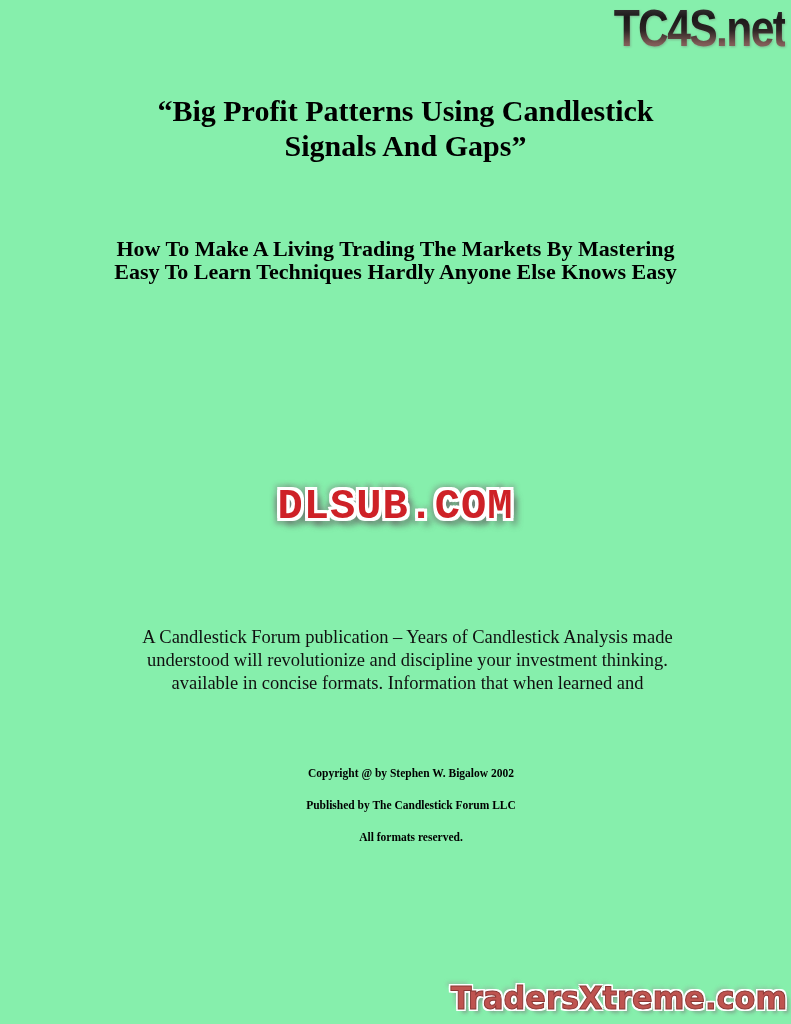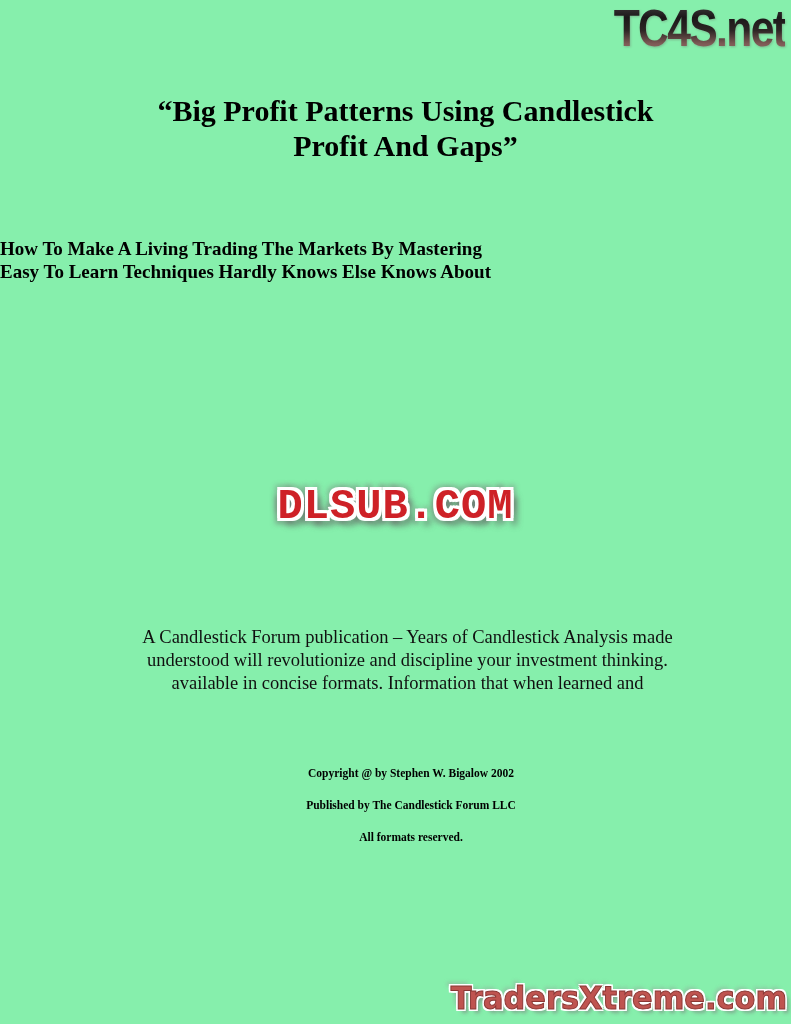--- a/index.html
+++ b/index.html
@@ -49,21 +49,22 @@
   }
   .title .line { display: block; padding-left: 20px; }
 
   
   .subtitle {
     position: absolute;
     top: 237px;
     left: 0;
     width: 100%;
     margin: 0;
-    font-size: 19px;
+    text-align: center;
+    font-size: 22px;
     font-weight: bold;
     line-height: 23px;
     color: #000;
   }
   .subtitle .line { display: block; }
 
   
   .dlsub-logo {
     position: absolute;
     top: 485px;
@@ -137,26 +138,26 @@
 </style>
 </head>
 <body>
 
 <div class="page">
 
   <div class="tc4s-logo">TC4S.net</div>
 
   <h1 class="title">
     <span class="line">“Big Profit Patterns Using Candlestick</span>
-    <span class="line">Profit And Gaps”</span>
+    <span class="line">Signals And Gaps”</span>
   </h1>
 
   <h2 class="subtitle">
     <span class="line">How To Make A Living Trading The Markets By Mastering</span>
-    <span class="line">Easy To Learn Techniques Hardly Knows Else Knows About</span>
+    <span class="line">Easy To Learn Techniques Hardly Anyone Else Knows Easy</span>
   </h2>
 
   <div class="dlsub-logo">DLSUB.COM</div>
 
   <p class="description">
     <span class="line">A Candlestick Forum publication – Years of Candlestick Analysis made</span>
     <span class="line">understood will revolutionize and discipline your investment thinking.</span>
     <span class="line">available in concise formats. Information that when learned and</span>
   </p>
 

